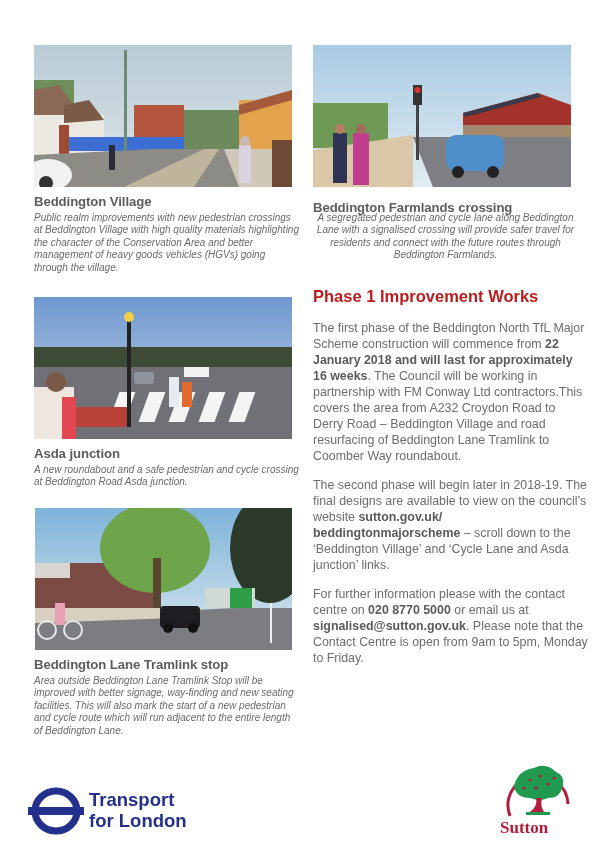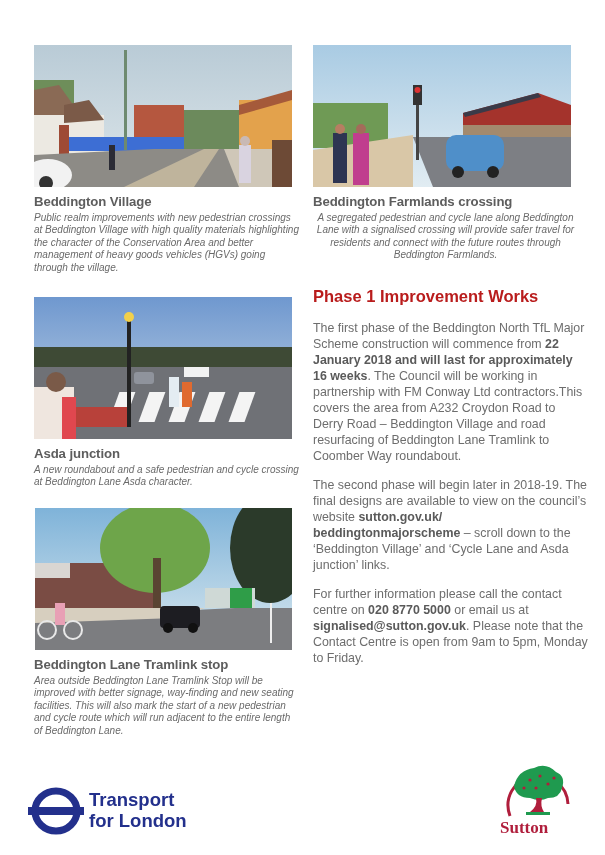--- a/index.html
+++ b/index.html
@@ -71,21 +71,21 @@
     <rect x="103" y="60" width="3" height="55" fill="#444"></rect>
     <rect x="133" y="90" width="58" height="36" rx="10" fill="#4f8fc9"></rect>
     <circle cx="145" cy="127" r="6" fill="#222"></circle>
     <circle cx="180" cy="127" r="6" fill="#222"></circle>
     <rect x="20" y="88" width="14" height="50" fill="#2d3552"></rect>
     <circle cx="27" cy="84" r="5" fill="#b77e62"></circle>
     <rect x="40" y="88" width="16" height="52" fill="#c03e8e"></rect>
     <circle cx="48" cy="84" r="5" fill="#a36c5a"></circle>
   </svg>
 </div>
-<div class="cap-title" style="left:313px;top:194px;">Beddington Farmlands crossing</div>
+<div class="cap-title" style="left:313px;top:200px;">Beddington Farmlands crossing</div>
 <div class="cap-text" style="left:313px;top:212px;text-align:center;">A segregated pedestrian and cycle lane along Beddington Lane with a signalised crossing will provide safer travel for residents and connect with the future routes through Beddington Farmlands.</div>
 
 <div class="img" style="left:34px;top:297px;width:258px;height:142px;">
   <svg width="258" height="142" viewBox="0 0 258 142">
     <defs>
       <linearGradient id="sky3" x1="0" y1="0" x2="0" y2="1">
           <stop offset="0" stop-color="#6f98cf"></stop>
           <stop offset="1" stop-color="#c8d7e6"></stop>
         </linearGradient>
     </defs>
@@ -105,21 +105,21 @@
     <rect x="100" y="75" width="20" height="12" rx="3" fill="#8f939c"></rect>
     <rect x="150" y="70" width="25" height="10" fill="#f2f2f2"></rect>
     <rect x="0" y="90" width="40" height="52" fill="#efe6df"></rect>
     <circle cx="22" cy="85" r="10" fill="#7a5a48"></circle>
     <rect x="28" y="100" width="14" height="42" fill="#e0474f"></rect>
     <rect x="135" y="80" width="10" height="30" fill="#e4ecf2"></rect>
     <rect x="148" y="85" width="10" height="25" fill="#e06a2f"></rect>
   </svg>
 </div>
 <div class="cap-title" style="left:34px;top:446px;">Asda junction</div>
-<div class="cap-text" style="left:34px;top:464px;">A new roundabout and a safe pedestrian and cycle crossing at Beddington Lane Asda character.</div>
+<div class="cap-text" style="left:34px;top:464px;">A new roundabout and a safe pedestrian and cycle crossing at Beddington Road Asda junction.</div>
 
 <div class="img" style="left:35px;top:508px;width:257px;height:142px;">
   <svg width="257" height="142" viewBox="0 0 257 142">
     <defs>
       <linearGradient id="sky4" x1="0" y1="0" x2="0" y2="1">
           <stop offset="0" stop-color="#7fb3d9"></stop>
           <stop offset="1" stop-color="#dbe9ef"></stop>
         </linearGradient>
     </defs>
     <rect width="257" height="142" fill="url(#sky4)"></rect>
@@ -148,21 +148,21 @@
 
 <div class="para" style="top:320px;">
   <span>The first phase of the Beddington North TfL Major Scheme construction will commence from </span><b>22 January 2018 and will last for approximately 16 weeks</b><span>. The Council will be working in partnership with FM Conway Ltd contractors.This covers the area from A232 Croydon Road to Derry Road – Beddington Village and road resurfacing of Beddington Lane Tramlink to Coomber Way roundabout.</span>
 </div>
 
 <div class="para" style="top:477px;">
   <span>The second phase will begin later in 2018-19. The final designs are available to view on the council’s website </span><b>sutton.gov.uk/ beddingtonmajorscheme</b><span> – scroll down to the ‘Beddington Village’ and ‘Cycle Lane and Asda junction’ links.</span>
 </div>
 
 <div class="para" style="top:586px;">
-  <span>For further information please call the contact centre on </span><b>020 8770 5000</b><span> or email us at </span><b>signalised@sutton.gov.uk</b><span>. Please note that the Contact Centre is open from 9am to 5pm, Monday to Friday.</span>
+  <span>For further information please with the contact centre on </span><b>020 8770 5000</b><span> or email us at </span><b>signalised@sutton.gov.uk</b><span>. Please note that the Contact Centre is open from 9am to 5pm, Monday to Friday.</span>
 </div>
 
 <div class="abs" style="left:28px;top:786px;width:56px;height:50px;">
   <svg width="56" height="50" viewBox="0 0 56 50">
     <ellipse cx="28" cy="25" rx="21" ry="20" fill="none" stroke="#23308c" stroke-width="7"></ellipse>
     <rect x="0" y="21" width="56" height="8" fill="#23308c"></rect>
   </svg>
 </div>
 <div class="tfl-text" style="top:790px;">Transport</div>
 <div class="tfl-text" style="top:811px;">for London</div>

